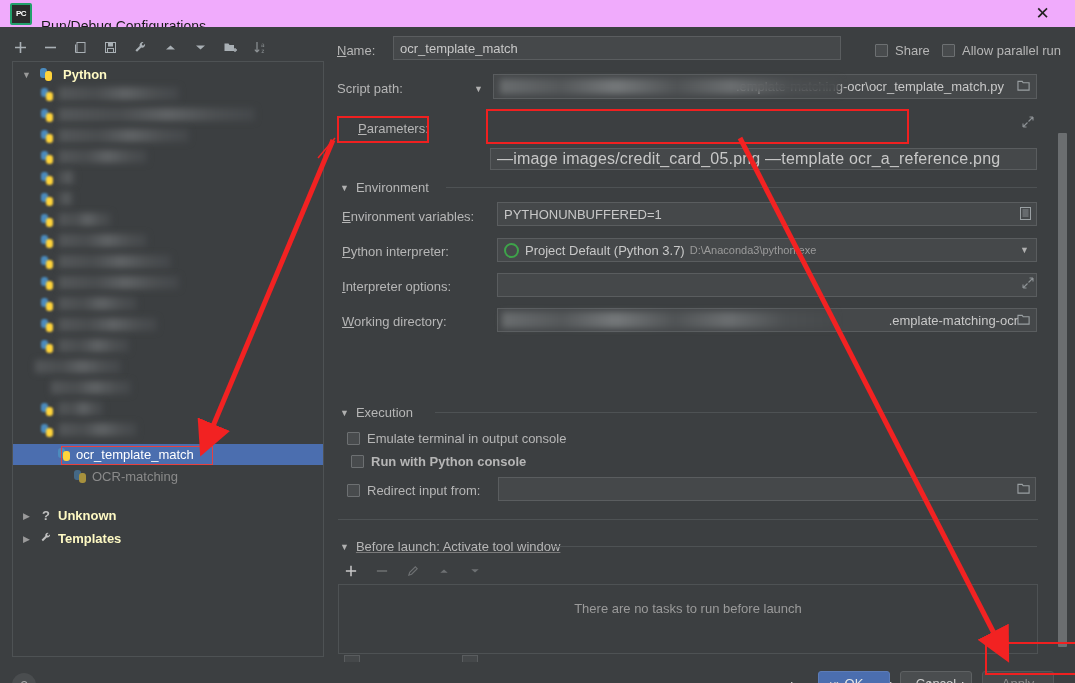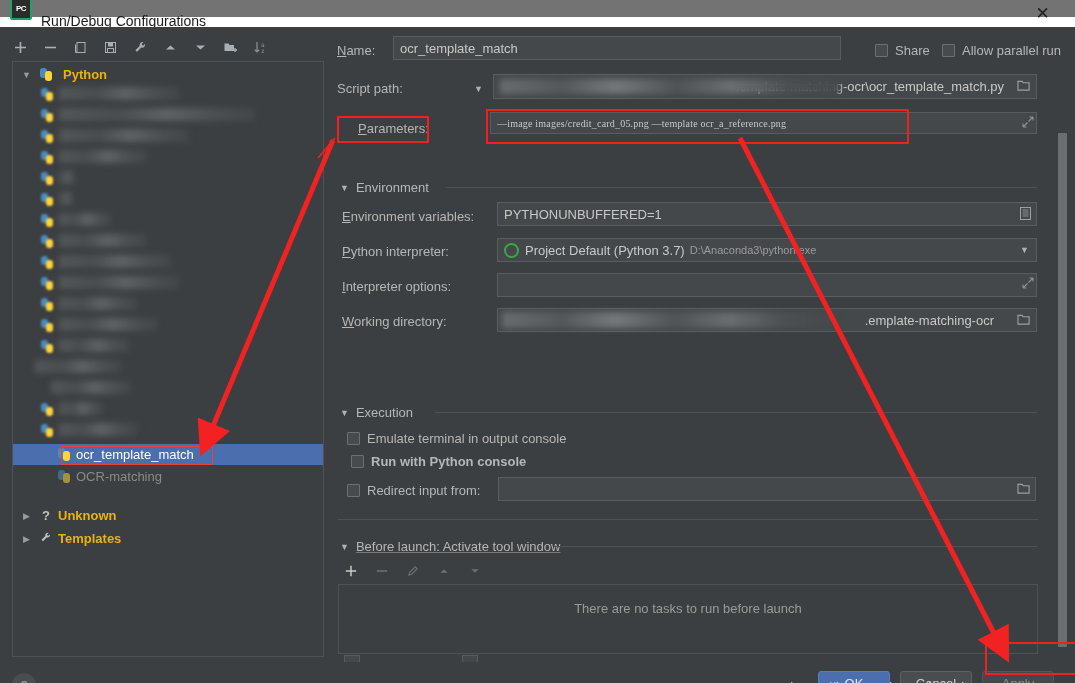--- a/index.html
+++ b/index.html
@@ -9,22 +9,22 @@
   body {
     width: 1075px; height: 683px;
     font-family: "Liberation Sans", sans-serif;
     font-size: 13px;
     color: #bbbbbb;
     overflow: hidden;
     position: relative;
   }
   
   #titlebar {
-    height: 17px;
-    background: #737373;
+    height: 27px;
+    background: #f0abfc;
     display: flex;
     align-items: center;
     padding: 0 0 0 10px;
     position: relative;
   }
   #app-logo {
     width: 18px; height: 18px;
     border: 2px solid #22a06b;
     background: #2b2b2b;
     border-radius: 2px;
@@ -95,21 +95,21 @@
     position: relative;
   }
   .pyicon::before, .pyicon::after {
     content: ""; position: absolute;
     width: 7px; height: 10px;
     border-radius: 3px;
   }
   .pyicon::before { background: #4b8bbe; left: 1px; top: 1px; }
   .pyicon::after  { background: #ffd43b; left: 6px; top: 4px; }
   .tree-label { color: #c9c9c9; }
-  .tree-label.bold { font-weight: bold; color: #eab308; }
+  .tree-label.bold { font-weight: bold; color: #fef9c3; }
   .blurnode {
     position: absolute;
     border-radius: 2px;
     filter: blur(3.2px);
     background: linear-gradient(90deg,#55585a 0%,#4a4d4f 30%,#606365 55%,#4c4f51 80%,#44474a 100%);
   }
   .blur-pyicon {
     position: absolute;
     width: 14px; height: 14px;
     filter: blur(1.2px);
@@ -131,21 +131,21 @@
   #selected-row .tree-label { color: #ffffff; }
   #sel-highlight {
     position: absolute;
     left: 48px; top: 384px;
     width: 150px; height: 17px;
     border: 1px solid #e84040;
     pointer-events: none;
   }
   #ocr-matching-row {
     position: absolute;
-    left: 0; top: 404px;
+    left: 16px; top: 404px;
     height: 21px;
     display: flex; align-items: center;
     padding-left: 44px;
   }
   #ocr-matching-row .tree-label { color: #8a8a8a; }
   .root-row {
     position: absolute;
     left: 0;
     height: 21px;
     display: flex; align-items: center;
@@ -174,23 +174,24 @@
     font-family: "Liberation Sans", sans-serif;
     font-size: 13px;
     display: flex;
     align-items: center;
     padding: 0 6px;
     box-sizing: border-box;
     overflow: hidden;
     white-space: nowrap;
   }
   .txt-input.mono {
-    font-family: Liberation Serif, serif;
-    font-size: 10px;
+    font-family: Liberation Sans, sans-serif;
+    font-size: 16px;
     letter-spacing: 0.2px;
+    margin-top: 36px;
   }
   .chk {
     width: 13px; height: 13px;
     border: 1px solid #6d7072;
     background: #484b4d;
     box-sizing: border-box;
     display: inline-flex;
     align-items: center; justify-content: center;
     flex: 0 0 13px;
     border-radius: 1px;
@@ -541,21 +542,21 @@
     <span class="expand-icon" style="position:absolute; left:692px; top:250px;">
       <svg width="12" height="12" viewBox="0 0 12 12">
           <path d="M11 1L6.5 5.5M11 1H7.5M11 1v3.5M1 11l4.5-4.5M1 11h3.5M1 11V7.5" stroke="#8d9295" stroke-width="1.1" fill="none"></path>
         </svg>
     </span>
 
     <div class="field-label" style="left:12px; top:287px;">
       <u>W</u>orking directory:
     </div>
     <div class="txt-input" style="left:167px; top:281px; width:540px; height:24px; justify-content:flex-end;">
-      <span style="padding-right:36px;">.emplate-matching-ocr</span>
+      <span style="padding-right:12px;">.emplate-matching-ocr</span>
     </div>
     <div class="blurpath" style="left:172px; top:285px; width:333px; height:16px;"></div>
     <span class="folder-icon" style="position:absolute; left:687px; top:286px;">
       <svg width="14" height="13" viewBox="0 0 15 14">
           <path d="M1 2.5h4.6l1 1.5H13v8H1z" fill="none" stroke="#9aa0a3" stroke-width="1.2"></path>
         </svg>
     </span>
 
 
     <div class="section-hdr" style="left:10px; top:378px;">

